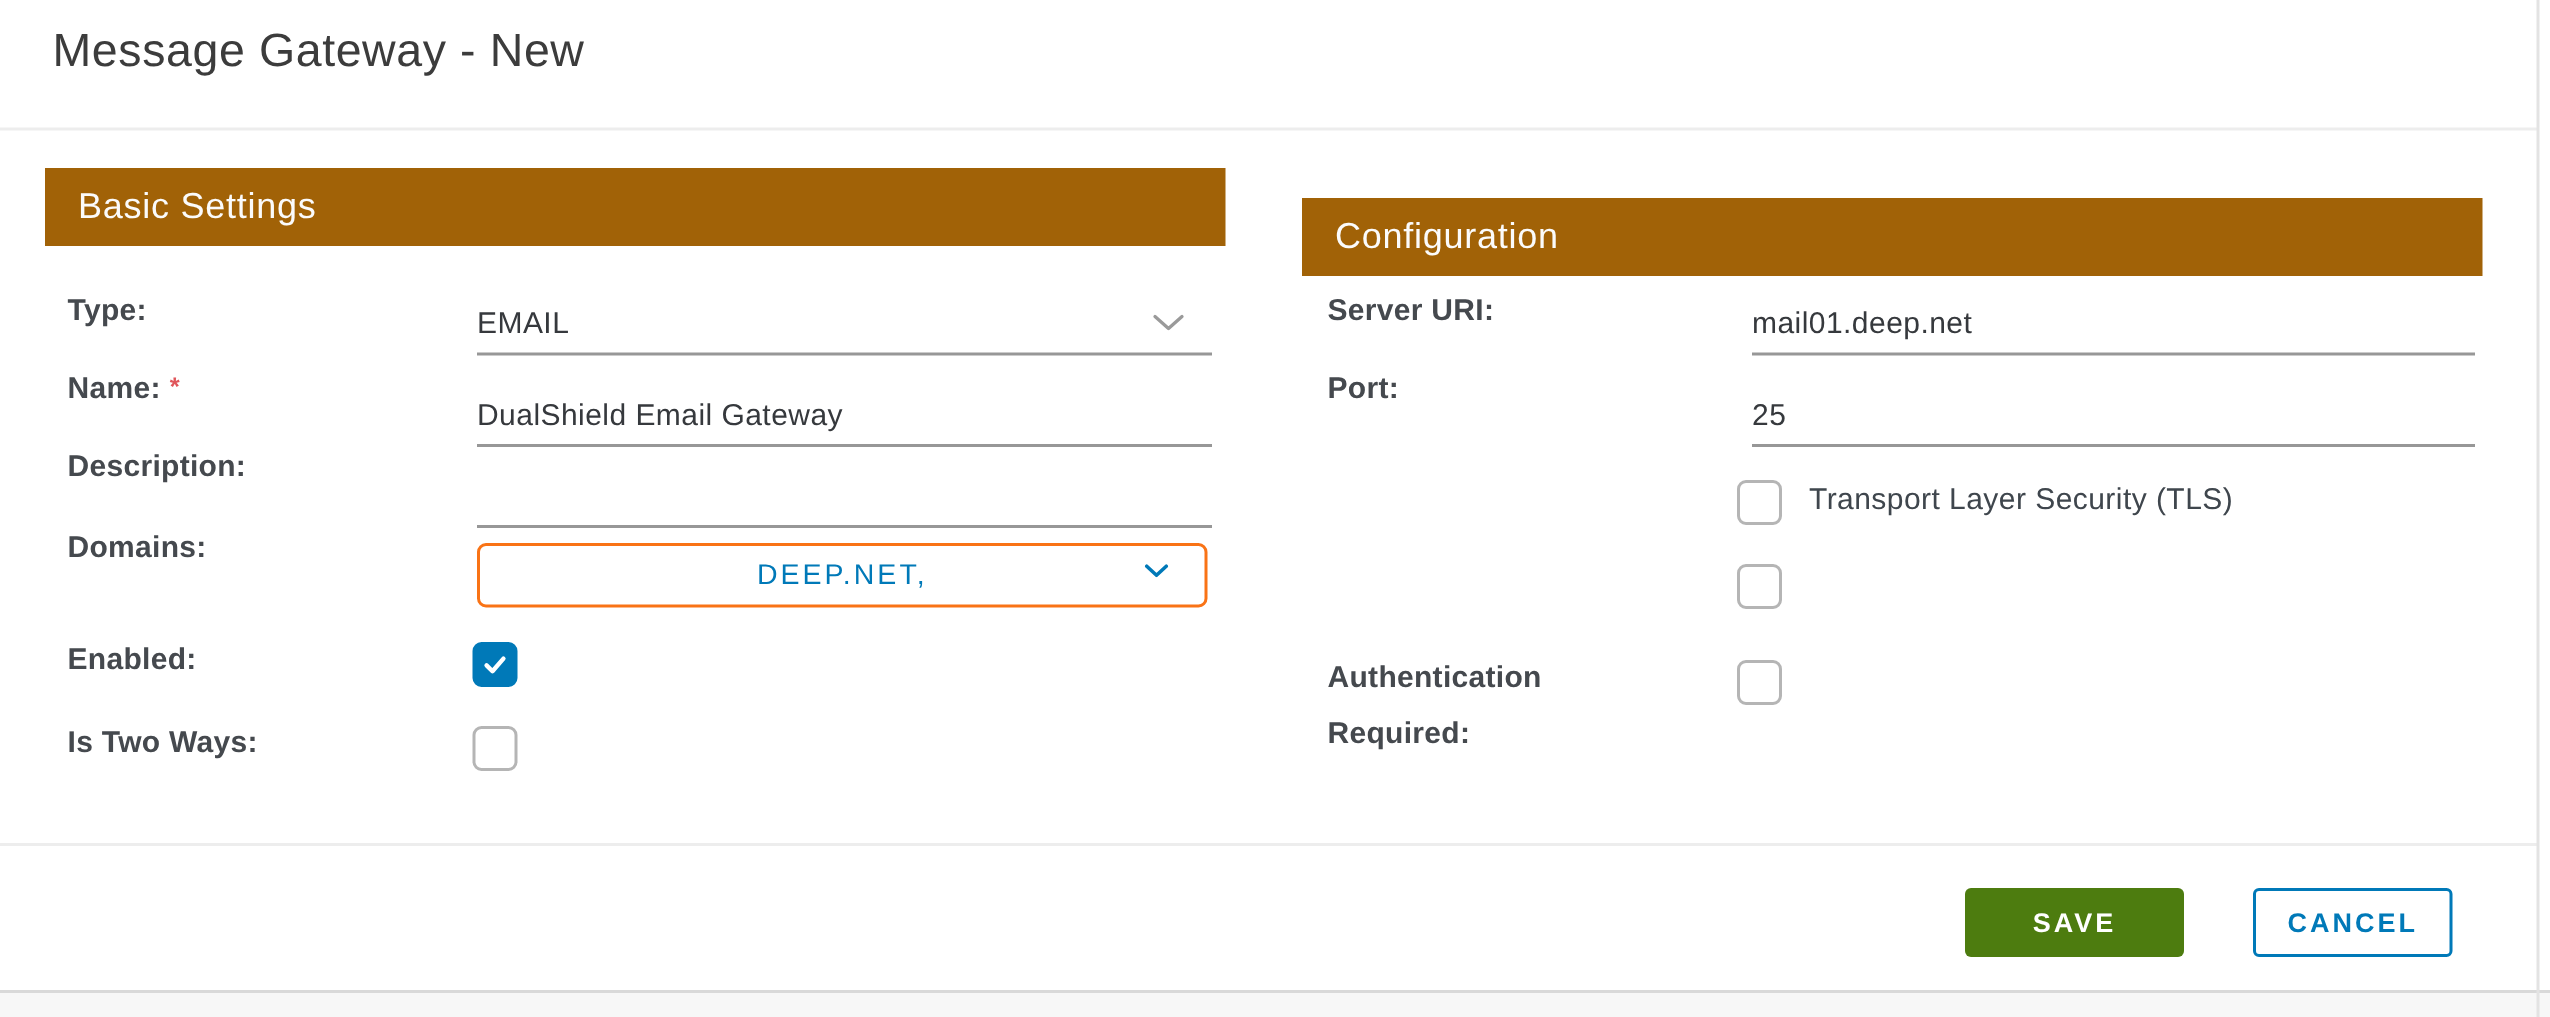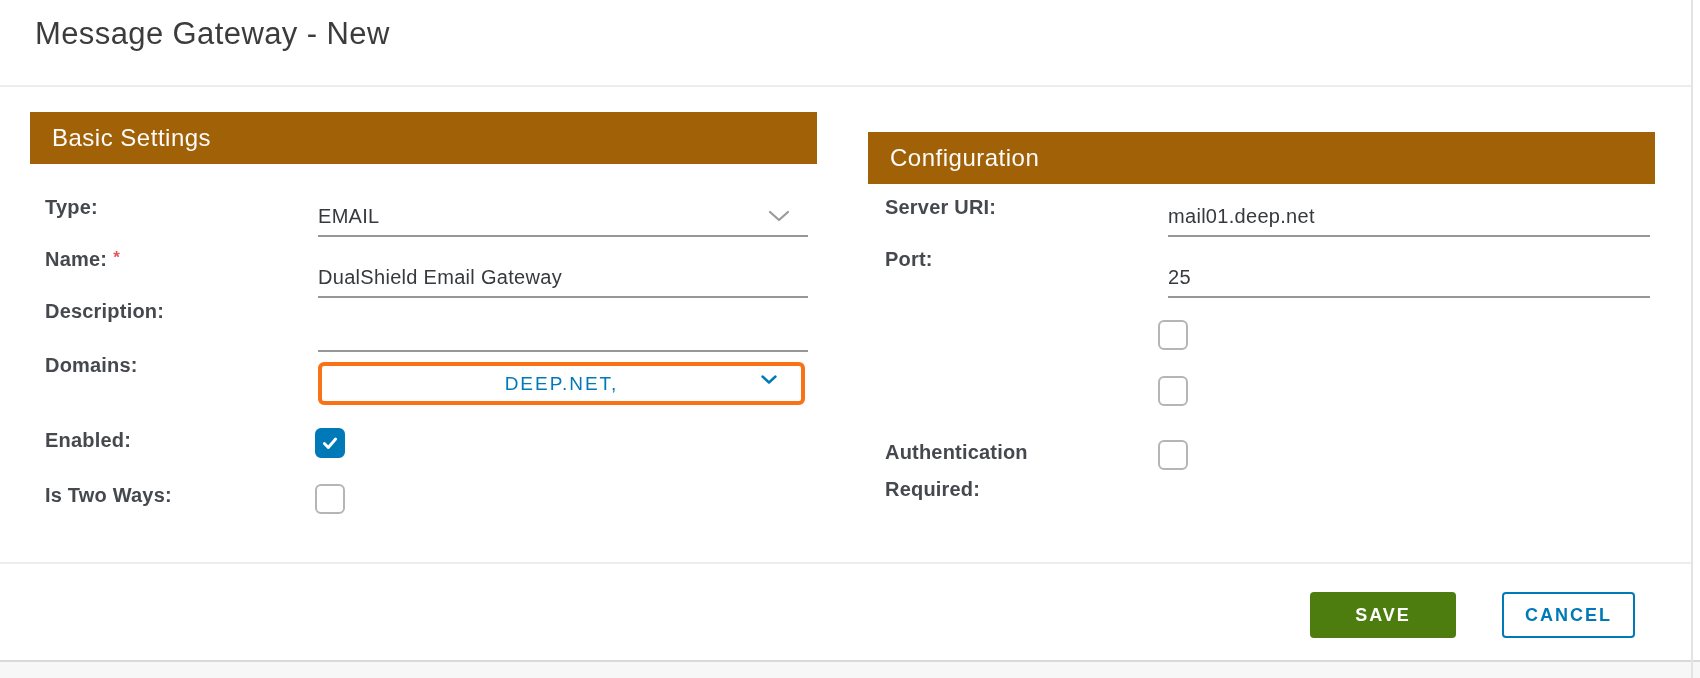--- a/index.html
+++ b/index.html
@@ -37,21 +37,21 @@
     position:absolute; height:45px; border-bottom:2px solid #979797;
     display:flex; align-items:flex-end; padding-bottom:7px;
   }
   .uline-field .value {
     font-size:20px; color:#36393d; letter-spacing:0.3px; white-space:nowrap;
   }
   .chev { position:absolute; bottom:9px; }
 
   .domains-btn {
     position:absolute; left:318px; top:362px; width:487px; height:43px;
-    border:4px solid #f97316; border-radius:6px; background:#fff;
+    border:2px solid #f97316; border-radius:6px; background:#fff;
     display:flex; align-items:center; justify-content:center; cursor:pointer;
   }
   .domains-btn .value {
     font-size:19px; color:#0079b8; letter-spacing:2px; font-weight:400;
   }
   .domains-btn .chev { right:24px; bottom:13px; }
 
   .checkbox {
     position:absolute; width:30px; height:30px; border-radius:6px;
     border:2px solid #b5b5b5; background:#fff;
@@ -140,20 +140,21 @@
   </div>
 
   <div class="field-label" style="left:885px; top:248px;">Port:</div>
   <div class="uline-field" style="left:1168px; top:253px; width:482px;">
     <span class="value">25</span>
   </div>
 
   <div class="checkbox" style="left:1158px; top:320px;">
     
   </div>
+  <div class="check-label" style="left:1206px; top:322px;">Transport Layer Security (TLS)</div>
 
   <div class="checkbox" style="left:1158px; top:376px;">
     
   </div>
 
   <div class="field-label label-wrap" style="left:885px; top:434px;">Authentication Required:</div>
   <div class="checkbox" style="left:1158px; top:440px;">
     
   </div>
 

